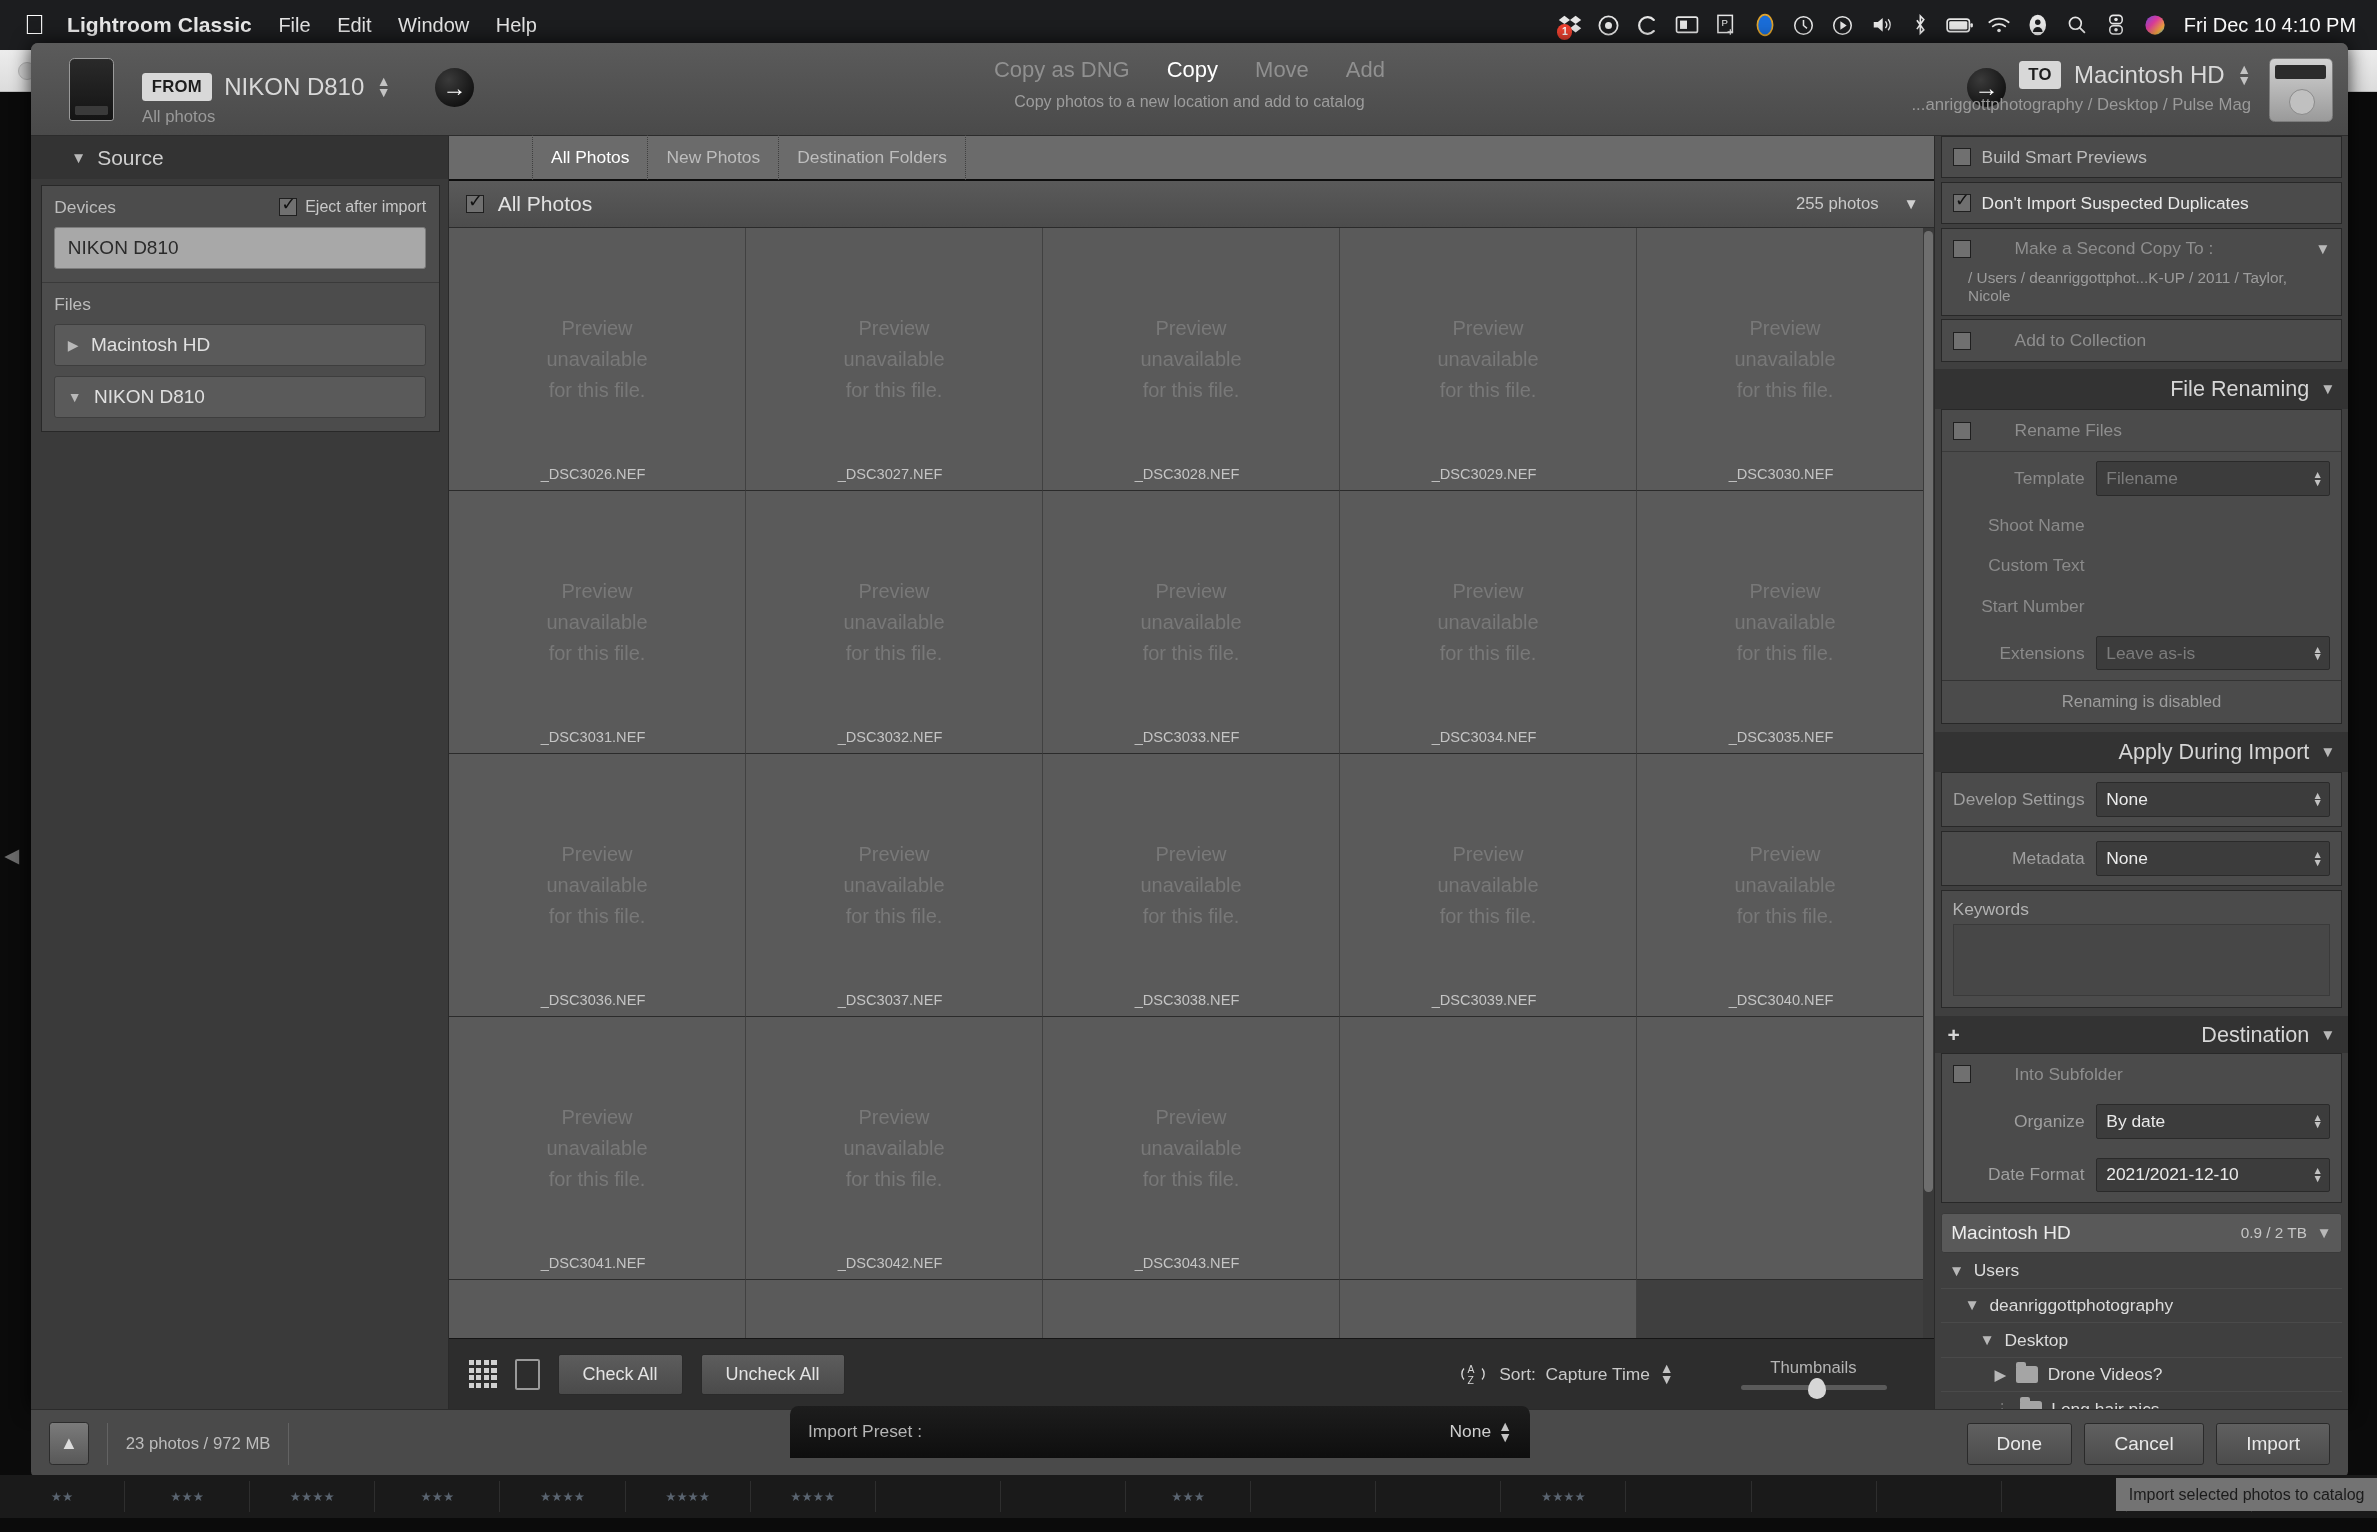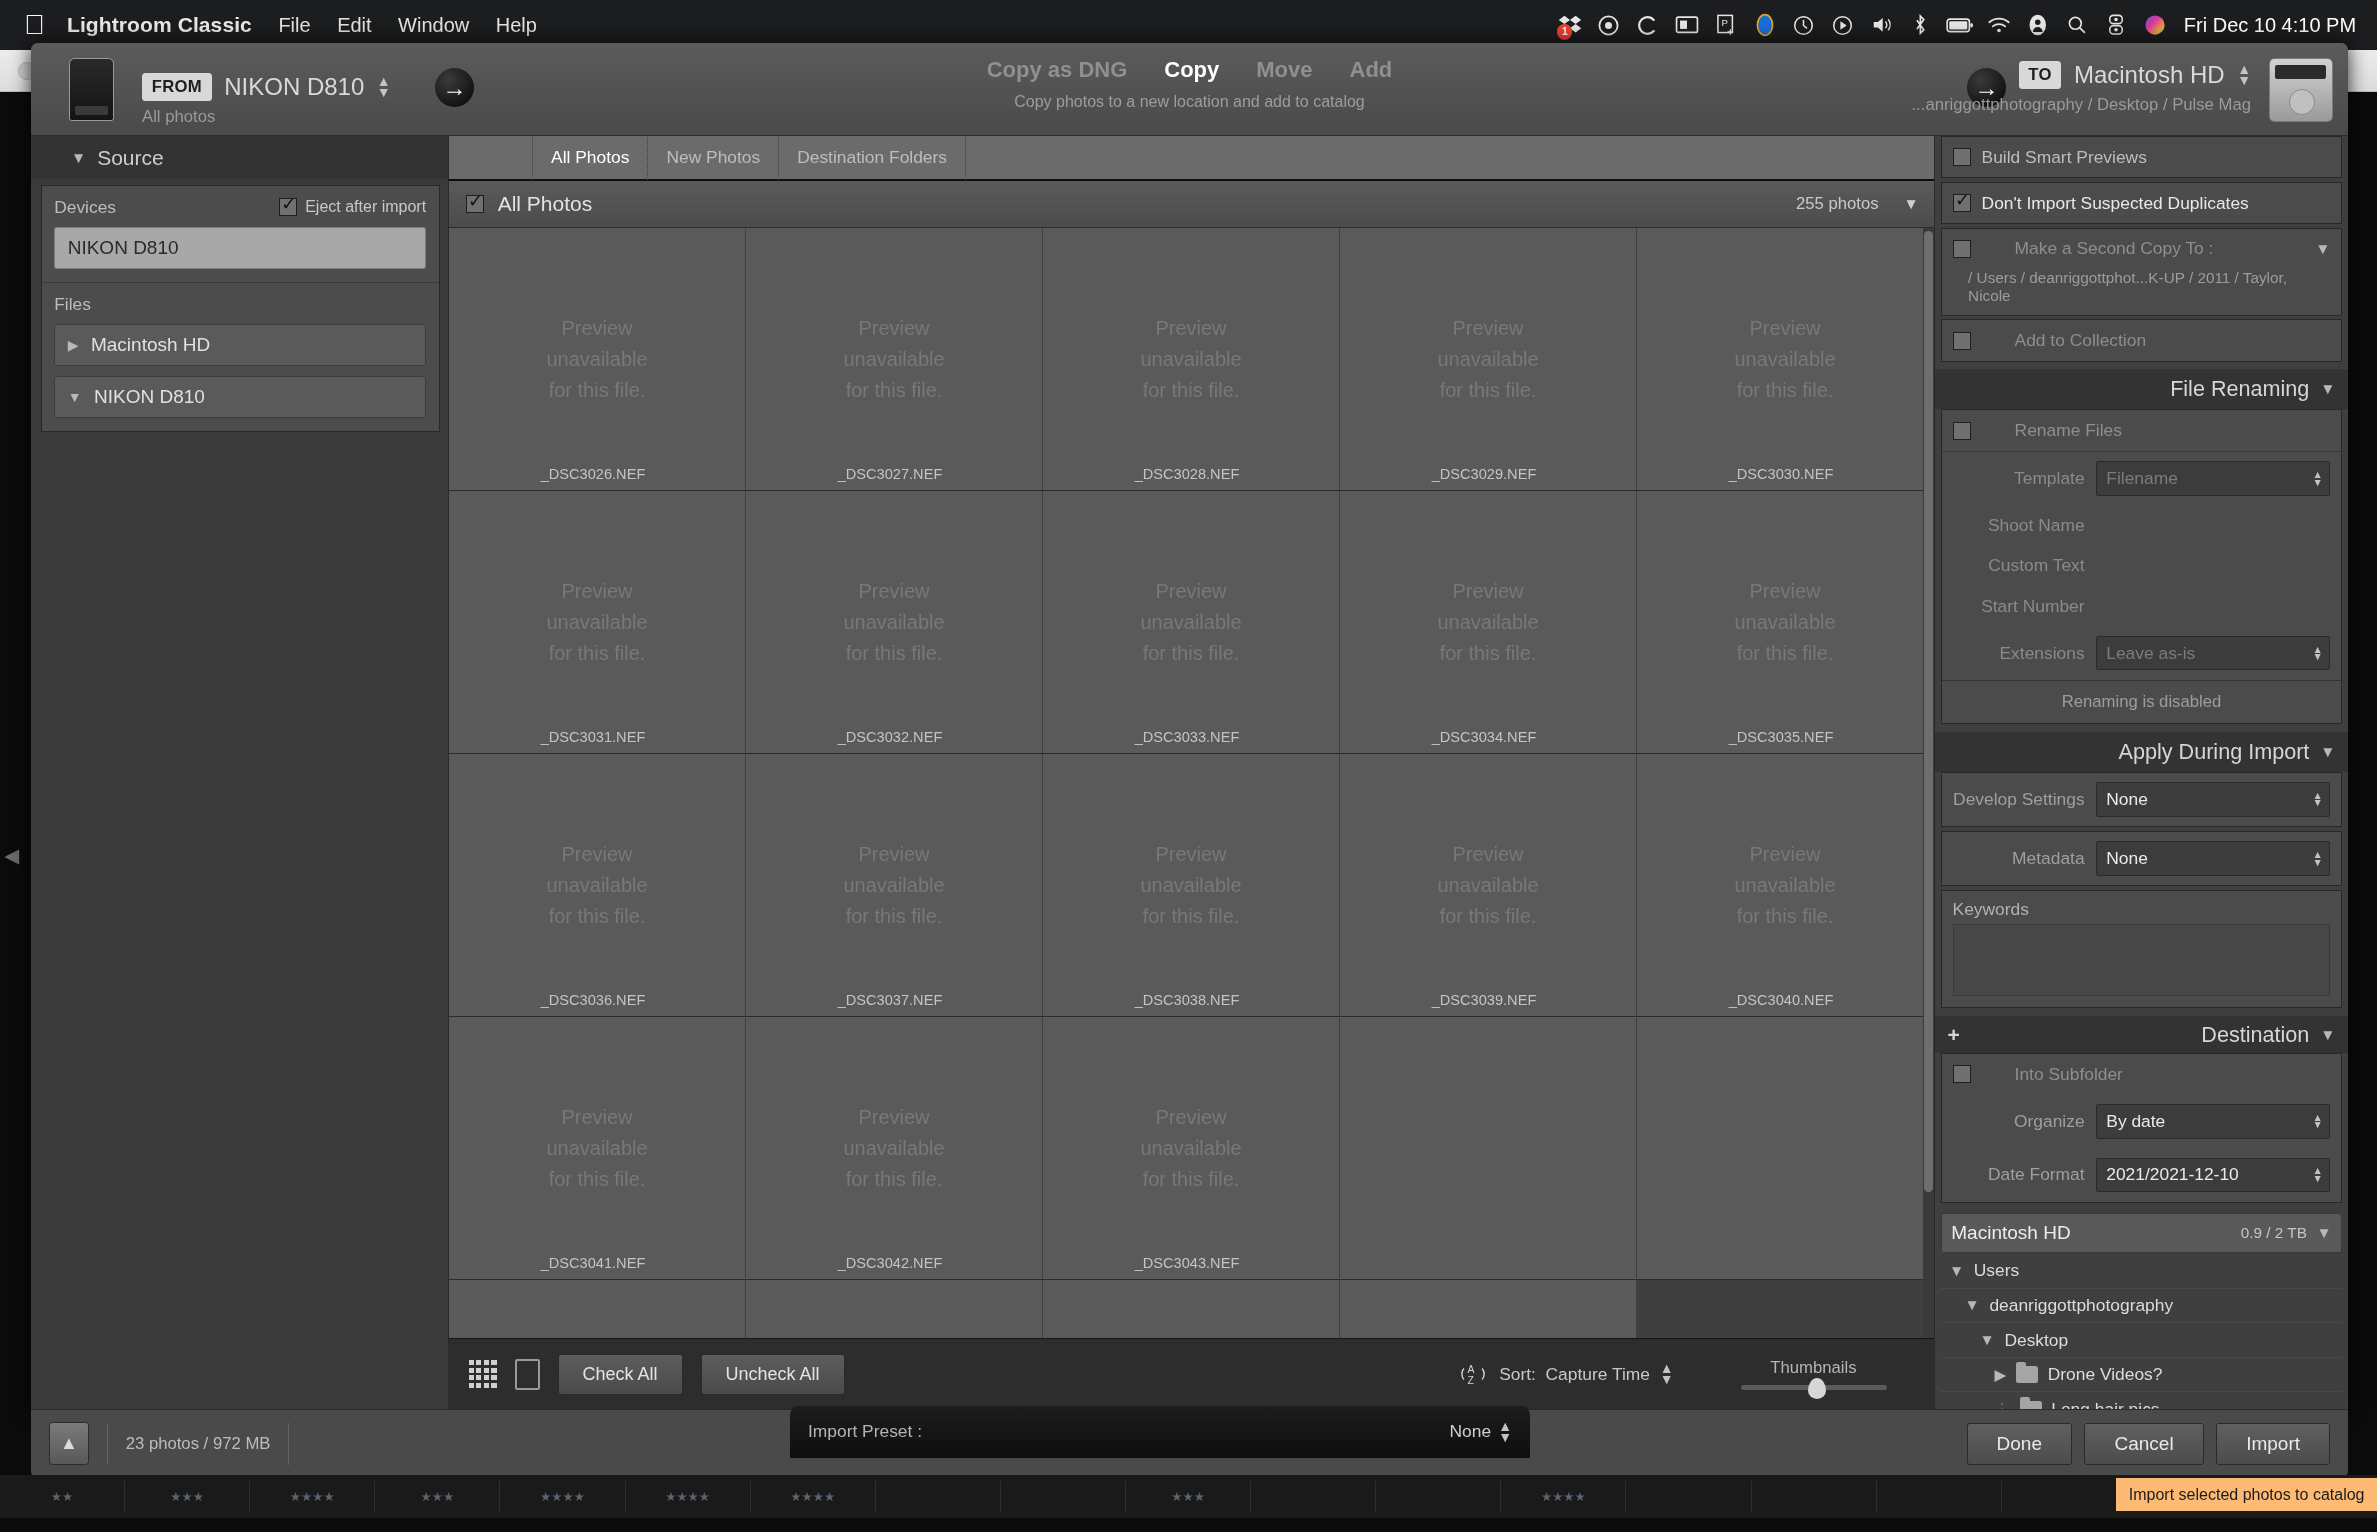--- a/index.html
+++ b/index.html
@@ -69,21 +69,21 @@
   .src-row{ display:flex; align-items:center; gap:12.5px; }
   .src-name{ font-size:24px; color:#d9d9d9; }
   .stepper{ color:#c3c3c3; font-size:14px; line-height:11px; display:flex; flex-direction:column;}
   .src-sub{ font-size:16.7px; color:#9a9a9a; margin-top:5.6px; }
   .arrow-btn{ position:absolute; width:39px; height:39px; border-radius:50%;
     background:radial-gradient(circle at 35% 30%,#3a3a3a,#050505); color:#fff;
     display:flex; align-items:center; justify-content:center; font-size:24px; top:25px;}
   .arrow-left{ left:404px; }
   .arrow-right{ left:1936px; }
   .copymodes{ position:absolute; left:0; right:0; top:14px; text-align:center;}
-  .cm-row{ display:flex; justify-content:center; gap:37px;font-weight:bold; }
+  .cm-row{ display:flex; justify-content:center; gap:37px; }
   .cm{ font-size:22px; color:#909090; }
   .cm.active{ color:#ffffff; }
   .cm-sub{ font-size:16px; color:#9d9d9d; margin-top:9.7px;}
   .dest-block{ position:absolute; right:97px; top:18px; text-align:right;}
   .dest-row{ display:flex; align-items:center; justify-content:flex-end; gap:12.5px;}
   .dest-name{ font-size:24px; color:#d9d9d9;}
   .dest-sub{ font-size:16.7px; color:#9a9a9a; margin-top:5.6px;}
   .hdd-icon{ position:absolute; right:15.3px; top:15.3px; width:64px; height:64px;
     background:linear-gradient(#d2d2d2,#9a9a9a); border-radius:5.6px; border:1.4px solid #7d7d7d;}
   .hdd-icon:before{ content:""; position:absolute; left:5.6px; top:5.6px; right:5.6px; height:14px;
@@ -213,21 +213,21 @@
   .preset-val{ margin-left:auto; display:flex; align-items:center; gap:7px; color:#cfcfcf;}
   .foot-btns{ margin-left:auto; display:flex; gap:12.5px;}
   .foot-btn{ background:linear-gradient(#606060,#4c4c4c); border:0.7px solid #2a2a2a;
     border-radius:2.8px; color:#e9e9e9; font-size:19px; padding:9px 29px;}
 
   
   .filmstrip{ position:absolute; left:0; top:1475px; width:2377px; height:43px; background:#1a1a1a;
     display:flex; align-items:center;}
   .fs-cell{ flex:1; height:31px; border-right:0.7px solid #2e2e2e; display:flex;
     align-items:center; justify-content:center; color:#5a6470; font-size:12.5px;}
-  .tooltip{ position:absolute; right:0; top:1478px; background:#fdba74; color:#1b1b1b;
+  .tooltip{ position:absolute; right:0; top:1478px; background:#737373; color:#1b1b1b;
     font-size:16px; padding:7.7px 12.5px; white-space:nowrap;text-align:right;}
   .left-edge-arrow{ position:absolute; left:4.2px; top:752px; color:#6b6b6b; font-size:19.5px;}
   .top-tri{ position:absolute; left:1167px; top:103px; color:#3d3d3d; font-size:15.3px;}
 </style>
 </head>
 <body>
 
 <div class="root">
 
   <div class="menubar">

